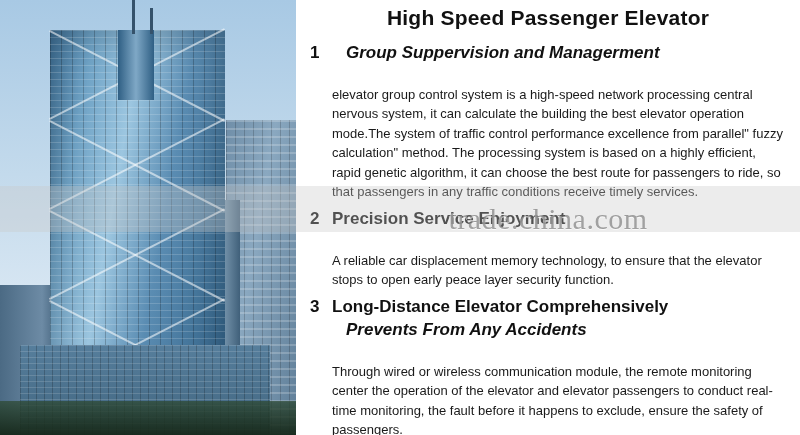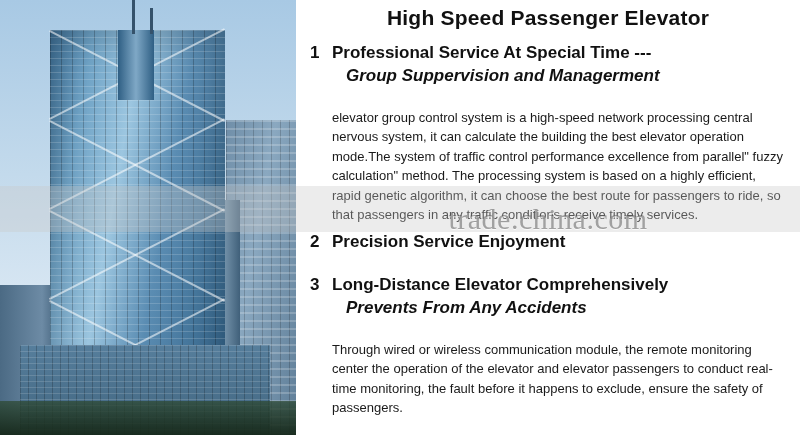--- a/index.html
+++ b/index.html
@@ -252,35 +252,35 @@
   </div>
 
   <div id="content">
 
     <div class="main-title">High Speed Passenger Elevator</div>
 
     <div class="sec">
       <div class="sec-head">
         <span class="sec-num">1</span>
         <span class="sec-title">
-          <span>Professional Service At Special Time ---</span>
           <span class="l2">Group Suppervision and Managerment</span>
         </span>
       </div>
       <div class="sec-body">
         <p>elevator group control system is a high-speed network processing central nervous system, it can calculate the building the best elevator operation mode.The system of traffic control performance excellence from parallel" fuzzy calculation" method. The processing system is based on a highly efficient, rapid genetic algorithm, it can choose the best route for passengers to ride, so that passengers in any traffic conditions receive timely services.</p>
       </div>
     </div>
 
     <div class="sec">
       <div class="sec-head">
         <span class="sec-num">2</span>
         <span class="sec-title">Precision Service Enjoyment</span>
       </div>
       <div class="sec-body">
+        <p>A reliable car displacement memory technology, to ensure that the elevator stops to open early peace layer security function.</p>
       </div>
     </div>
 
     <div class="sec">
       <div class="sec-head">
         <span class="sec-num">3</span>
         <span class="sec-title">
           <span>Long-Distance Elevator  Comprehensively</span>
           <span class="l2">Prevents From Any Accidents</span>
         </span>

